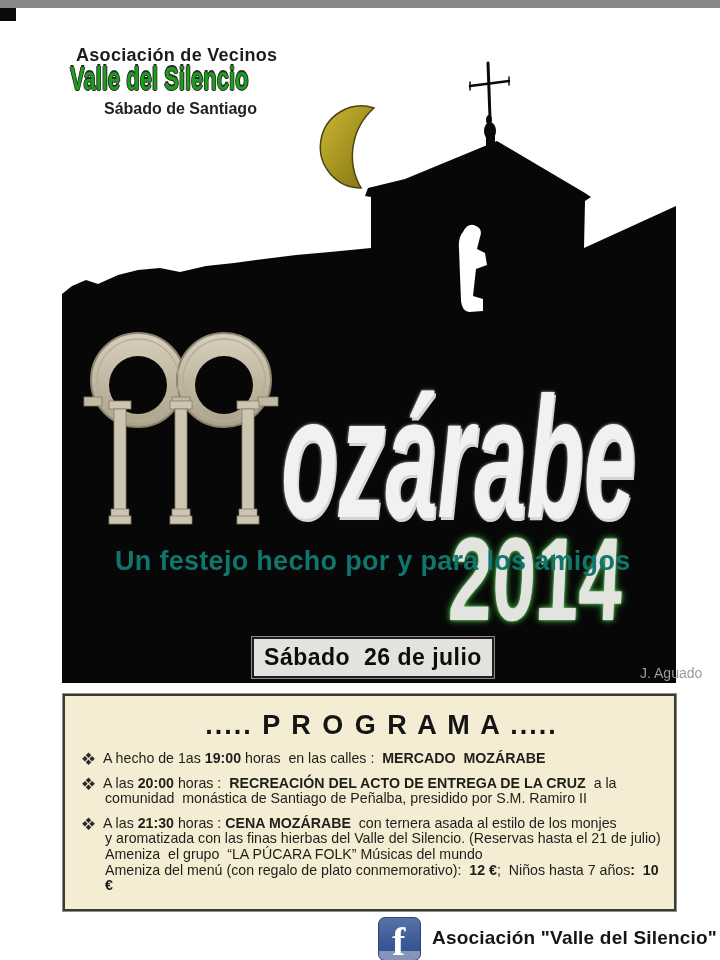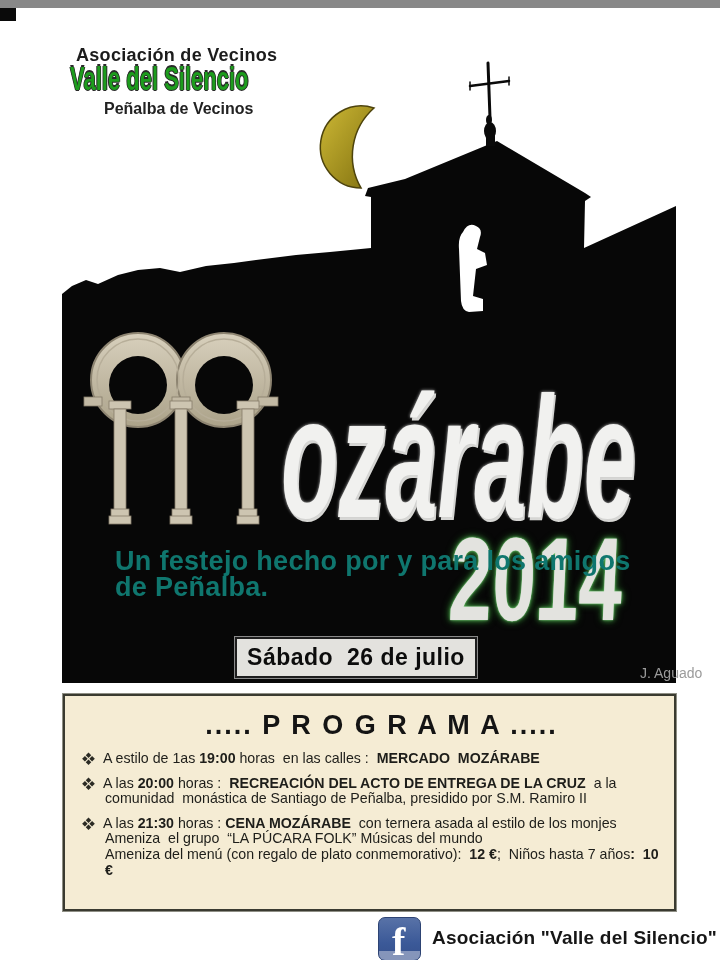--- a/index.html
+++ b/index.html
@@ -32,21 +32,21 @@
   
   .year{left:452px;top:512px;font-size:118px;line-height:1;font-weight:bold;color:#e3e3df;
         transform:scale(.66,1) skewX(-4deg);transform-origin:0 0;white-space:nowrap;
         text-shadow:0 0 2px #aef0ae,0 0 6px #3f9b3f,0 0 10px #2f7b2f;}
 
   
   .tagline{left:115px;top:540px;font-size:27px;font-weight:bold;color:#0f766e;
            line-height:26px;letter-spacing:.3px;}
 
   
-  .datebox{left:235px;top:629px;width:238px;height:37px;background:#e3e2de;
+  .datebox{left:252px;top:629px;width:238px;height:37px;background:#e3e2de;
            border:2px solid #1d1d1d;box-shadow:0 0 0 1px #8a8a8a;
            display:flex;align-items:center;justify-content:center;}
   .datebox span{font-size:23px;font-weight:bold;color:#0c0c0c;white-space:pre;letter-spacing:.5px;}
 
   .credit{left:640px;top:657px;font-size:14px;color:#9b9b9b;}
 
   
   .progbox{left:63px;top:686px;width:609px;height:213px;background:#f5ecd4;
            border:2px solid #3a3a30;box-shadow:0 0 0 1px #8f8f85;}
   .prog-title{margin-top:14px;text-align:center;font-size:27px;font-weight:bold;color:#141414;
@@ -72,21 +72,21 @@
 </style>
 </head>
 <body>
 
 <div class="page">
 
   <div class="abs corner-mark"></div>
 
   <div class="abs hdr-line1">Asociación de Vecinos</div>
   <div class="abs hdr-line2">Valle del Silencio</div>
-  <div class="abs hdr-line3">Peñalba de Vecinos</div>
+  <div class="abs hdr-line3">Sábado de Santiago</div>
 
   <svg class="abs art" viewBox="0 0 720 960" xmlns="http://www.w3.org/2000/svg">
     <defs>
       <linearGradient id="stone" x1="0" y1="0" x2="0" y2="1">
         <stop offset="0" stop-color="#d8d0bd"></stop>
           <stop offset="1" stop-color="#aba289"></stop>
       </linearGradient>
       <linearGradient id="gold" x1="0" y1="0" x2="1" y2="1">
         <stop offset="0" stop-color="#cdb835"></stop>
           <stop offset="1" stop-color="#80700f"></stop>
@@ -145,41 +145,41 @@
     </g>
   </svg>
 
 
   <div class="abs ozarabe">ozárabe</div>
 
   <div class="abs year">2014</div>
 
   <div class="abs tagline">
     <div>Un festejo hecho por y para los amigos</div>
-    <div>de Peñalba.</div>
   </div>
 
   <div class="abs datebox">
     <span>Sábado  26 de julio</span>
   </div>
 
   <div class="abs credit">J. Aguado</div>
 
   <div class="abs progbox">
     <div class="prog-title">..... P R O G R A M A .....</div>
     <div class="prog-list">
         <div class="prog-item">
-          <div class="prog-line"><span class="fd"></span><span>A estilo de 1as </span><span class="bold">19:00</span><span> horas  en las calles :  </span><span class="bold">MERCADO  MOZÁRABE</span></div>
+          <div class="prog-line"><span class="fd"></span><span>A hecho de 1as </span><span class="bold">19:00</span><span> horas  en las calles :  </span><span class="bold">MERCADO  MOZÁRABE</span></div>
         </div>
         <div class="prog-item">
           <div class="prog-line"><span class="fd"></span><span>A las </span><span class="bold">20:00</span><span> horas :  </span><span class="bold">RECREACIÓN DEL ACTO DE ENTREGA DE LA CRUZ</span><span>  a la</span></div>
           <div class="prog-line cont"><span>comunidad  monástica de Santiago de Peñalba, presidido por S.M. Ramiro II</span></div>
         </div>
         <div class="prog-item">
           <div class="prog-line"><span class="fd"></span><span>A las </span><span class="bold">21:30</span><span> horas : </span><span class="bold">CENA MOZÁRABE</span><span>  con ternera asada al estilo de los monjes</span></div>
+          <div class="prog-line cont"><span>y aromatizada con las finas hierbas del Valle del Silencio. (Reservas hasta el 21 de julio)</span></div>
           <div class="prog-line cont"><span>Ameniza  el grupo  “LA PÚCARA FOLK” Músicas del mundo</span></div>
           <div class="prog-line cont"><span>Ameniza del menú (con regalo de plato conmemorativo):  </span><span class="bold">12 €</span><span>;  Niños hasta 7 años</span><span class="bold">:  10 €</span></div>
         </div>
       </div>
   </div>
 
   <div class="abs fb-icon">
     <div class="fb-strip"></div>
     <div class="fb-f">f</div>
   </div>

